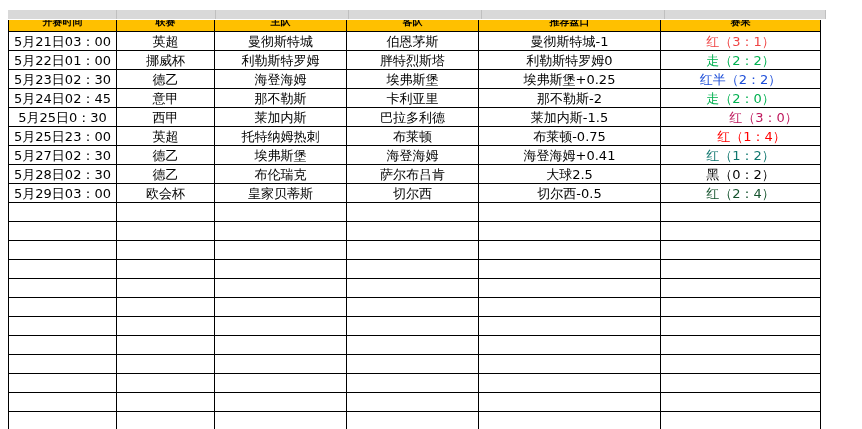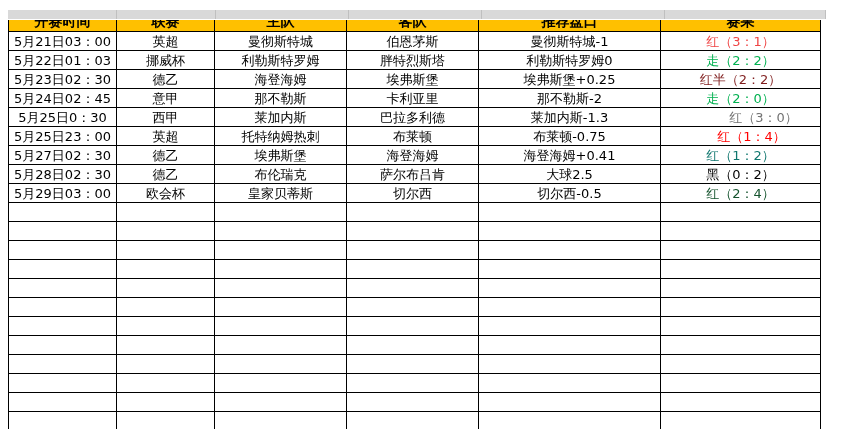--- a/index.html
+++ b/index.html
@@ -38,21 +38,21 @@
     white-space: nowrap;
     overflow: hidden;
     color: #000000;
     background: #ffffff;
     box-sizing: border-box;
   }
   table.grid thead th {
     background: #ffc000;
     font-weight: bold;
     height: 21px;
-    font-size: 14px;
+    font-size: 10px;
   }
   .c0 { width: 108px; }
   .c1 { width: 98px; }
   .c2 { width: 132px; }
   .c3 { width: 132px; }
   .c4 { width: 182px; }
   .c5 { width: 160px; }
 
   .empty-row td { height: 19px; }
 
@@ -101,50 +101,50 @@
     <tbody id="tbody">
         <tr>
           <td class="c0">5月21日03：00</td>
           <td class="c1">英超</td>
           <td class="c2">曼彻斯特城</td>
           <td class="c3">伯恩茅斯</td>
           <td class="c4">曼彻斯特城-1</td>
           <td class="c5" style="color: #ef4444;">红（3：1）</td>
         </tr>
         <tr>
-          <td class="c0">5月22日01：03</td>
+          <td class="c0">5月22日01：00</td>
           <td class="c1">挪威杯</td>
           <td class="c2">利勒斯特罗姆</td>
           <td class="c3">胖特烈斯塔</td>
           <td class="c4">利勒斯特罗姆0</td>
           <td class="c5" style="color: rgb(0, 176, 80);">走（2：2）</td>
         </tr>
         <tr>
           <td class="c0">5月23日02：30</td>
           <td class="c1">德乙</td>
           <td class="c2">海登海姆</td>
           <td class="c3">埃弗斯堡</td>
           <td class="c4">埃弗斯堡+0.25</td>
-          <td class="c5" style="color: #7f1d1d;">红半（2：2）</td>
+          <td class="c5" style="color: #1d4ed8;">红半（2：2）</td>
         </tr>
         <tr>
           <td class="c0">5月24日02：45</td>
           <td class="c1">意甲</td>
           <td class="c2">那不勒斯</td>
           <td class="c3">卡利亚里</td>
           <td class="c4">那不勒斯-2</td>
           <td class="c5" style="color: rgb(0, 176, 80);">走（2：0）</td>
         </tr>
         <tr>
           <td class="c0">5月25日0：30</td>
           <td class="c1">西甲</td>
           <td class="c2">莱加内斯</td>
           <td class="c3">巴拉多利德</td>
-          <td class="c4">莱加内斯-1.3</td>
-          <td class="c5" style="color: #737373; padding-left: 48px;">红（3：0）</td>
+          <td class="c4">莱加内斯-1.5</td>
+          <td class="c5" style="color: #be185d; padding-left: 48px;">红（3：0）</td>
         </tr>
         <tr>
           <td class="c0">5月25日23：00</td>
           <td class="c1">英超</td>
           <td class="c2">托特纳姆热刺</td>
           <td class="c3">布莱顿</td>
           <td class="c4">布莱顿-0.75</td>
           <td class="c5" style="color: rgb(255, 0, 0); padding-left: 24px;">红（1：4）</td>
         </tr>
         <tr>

